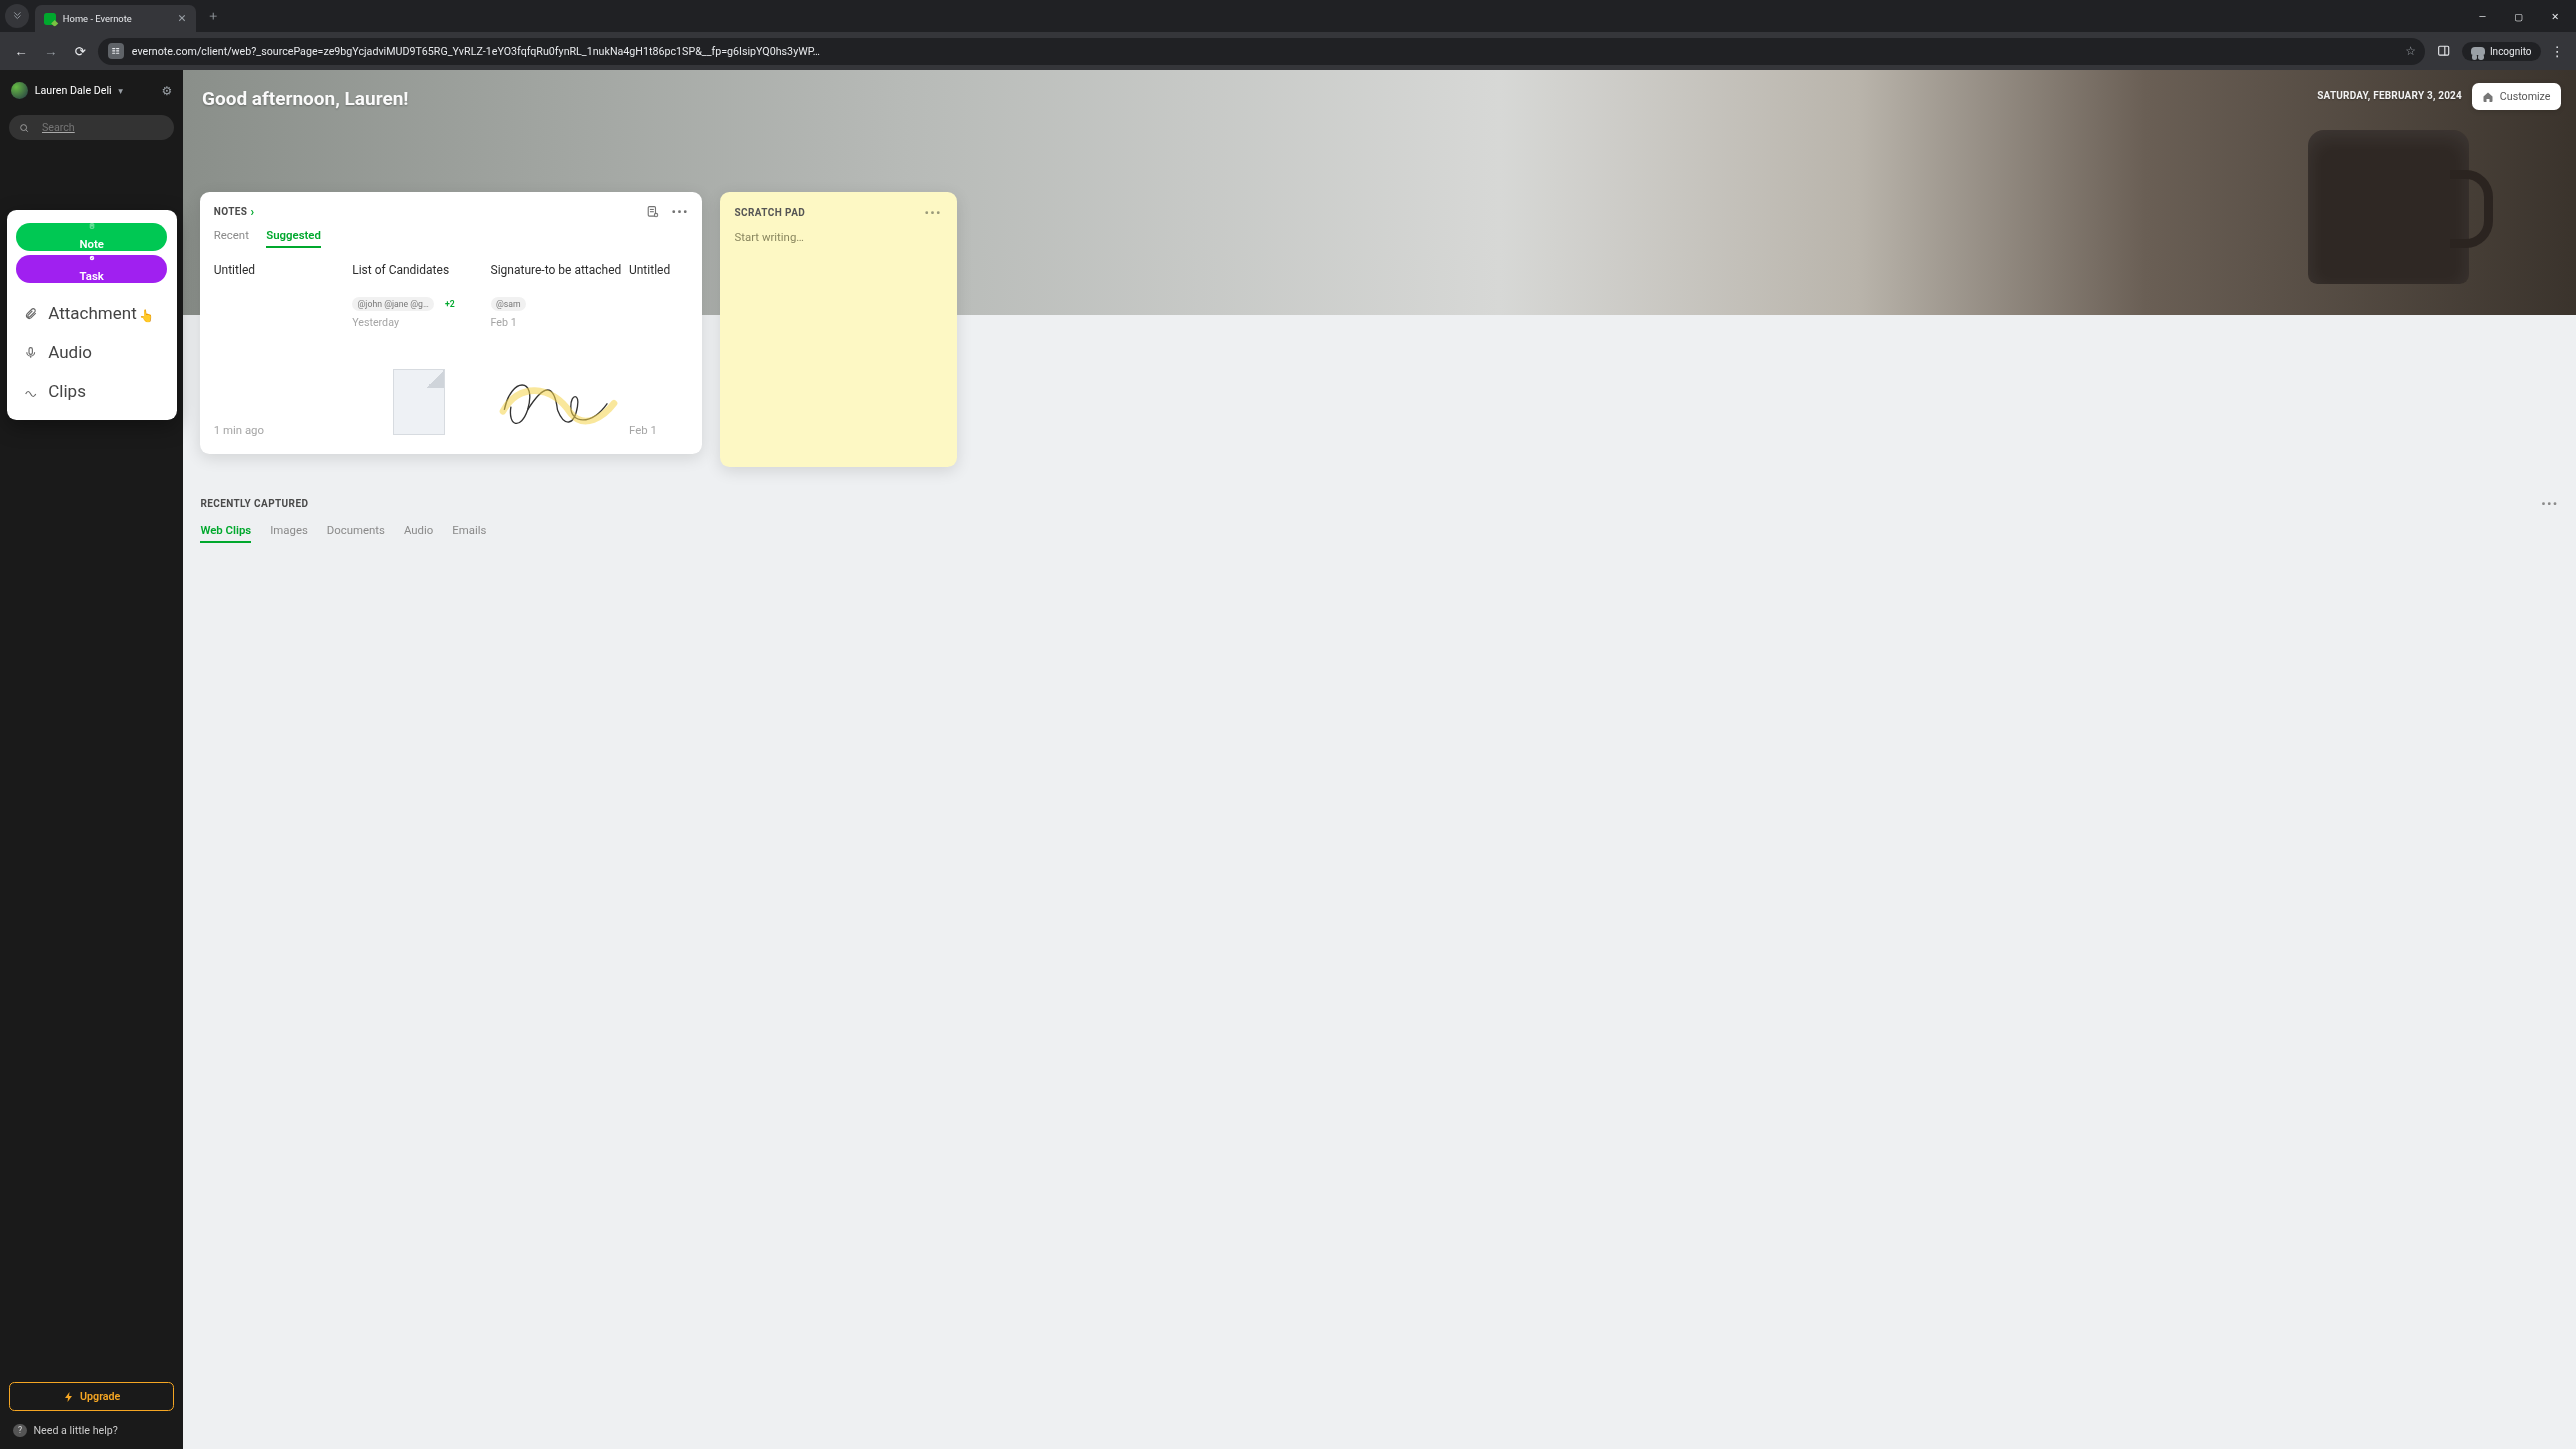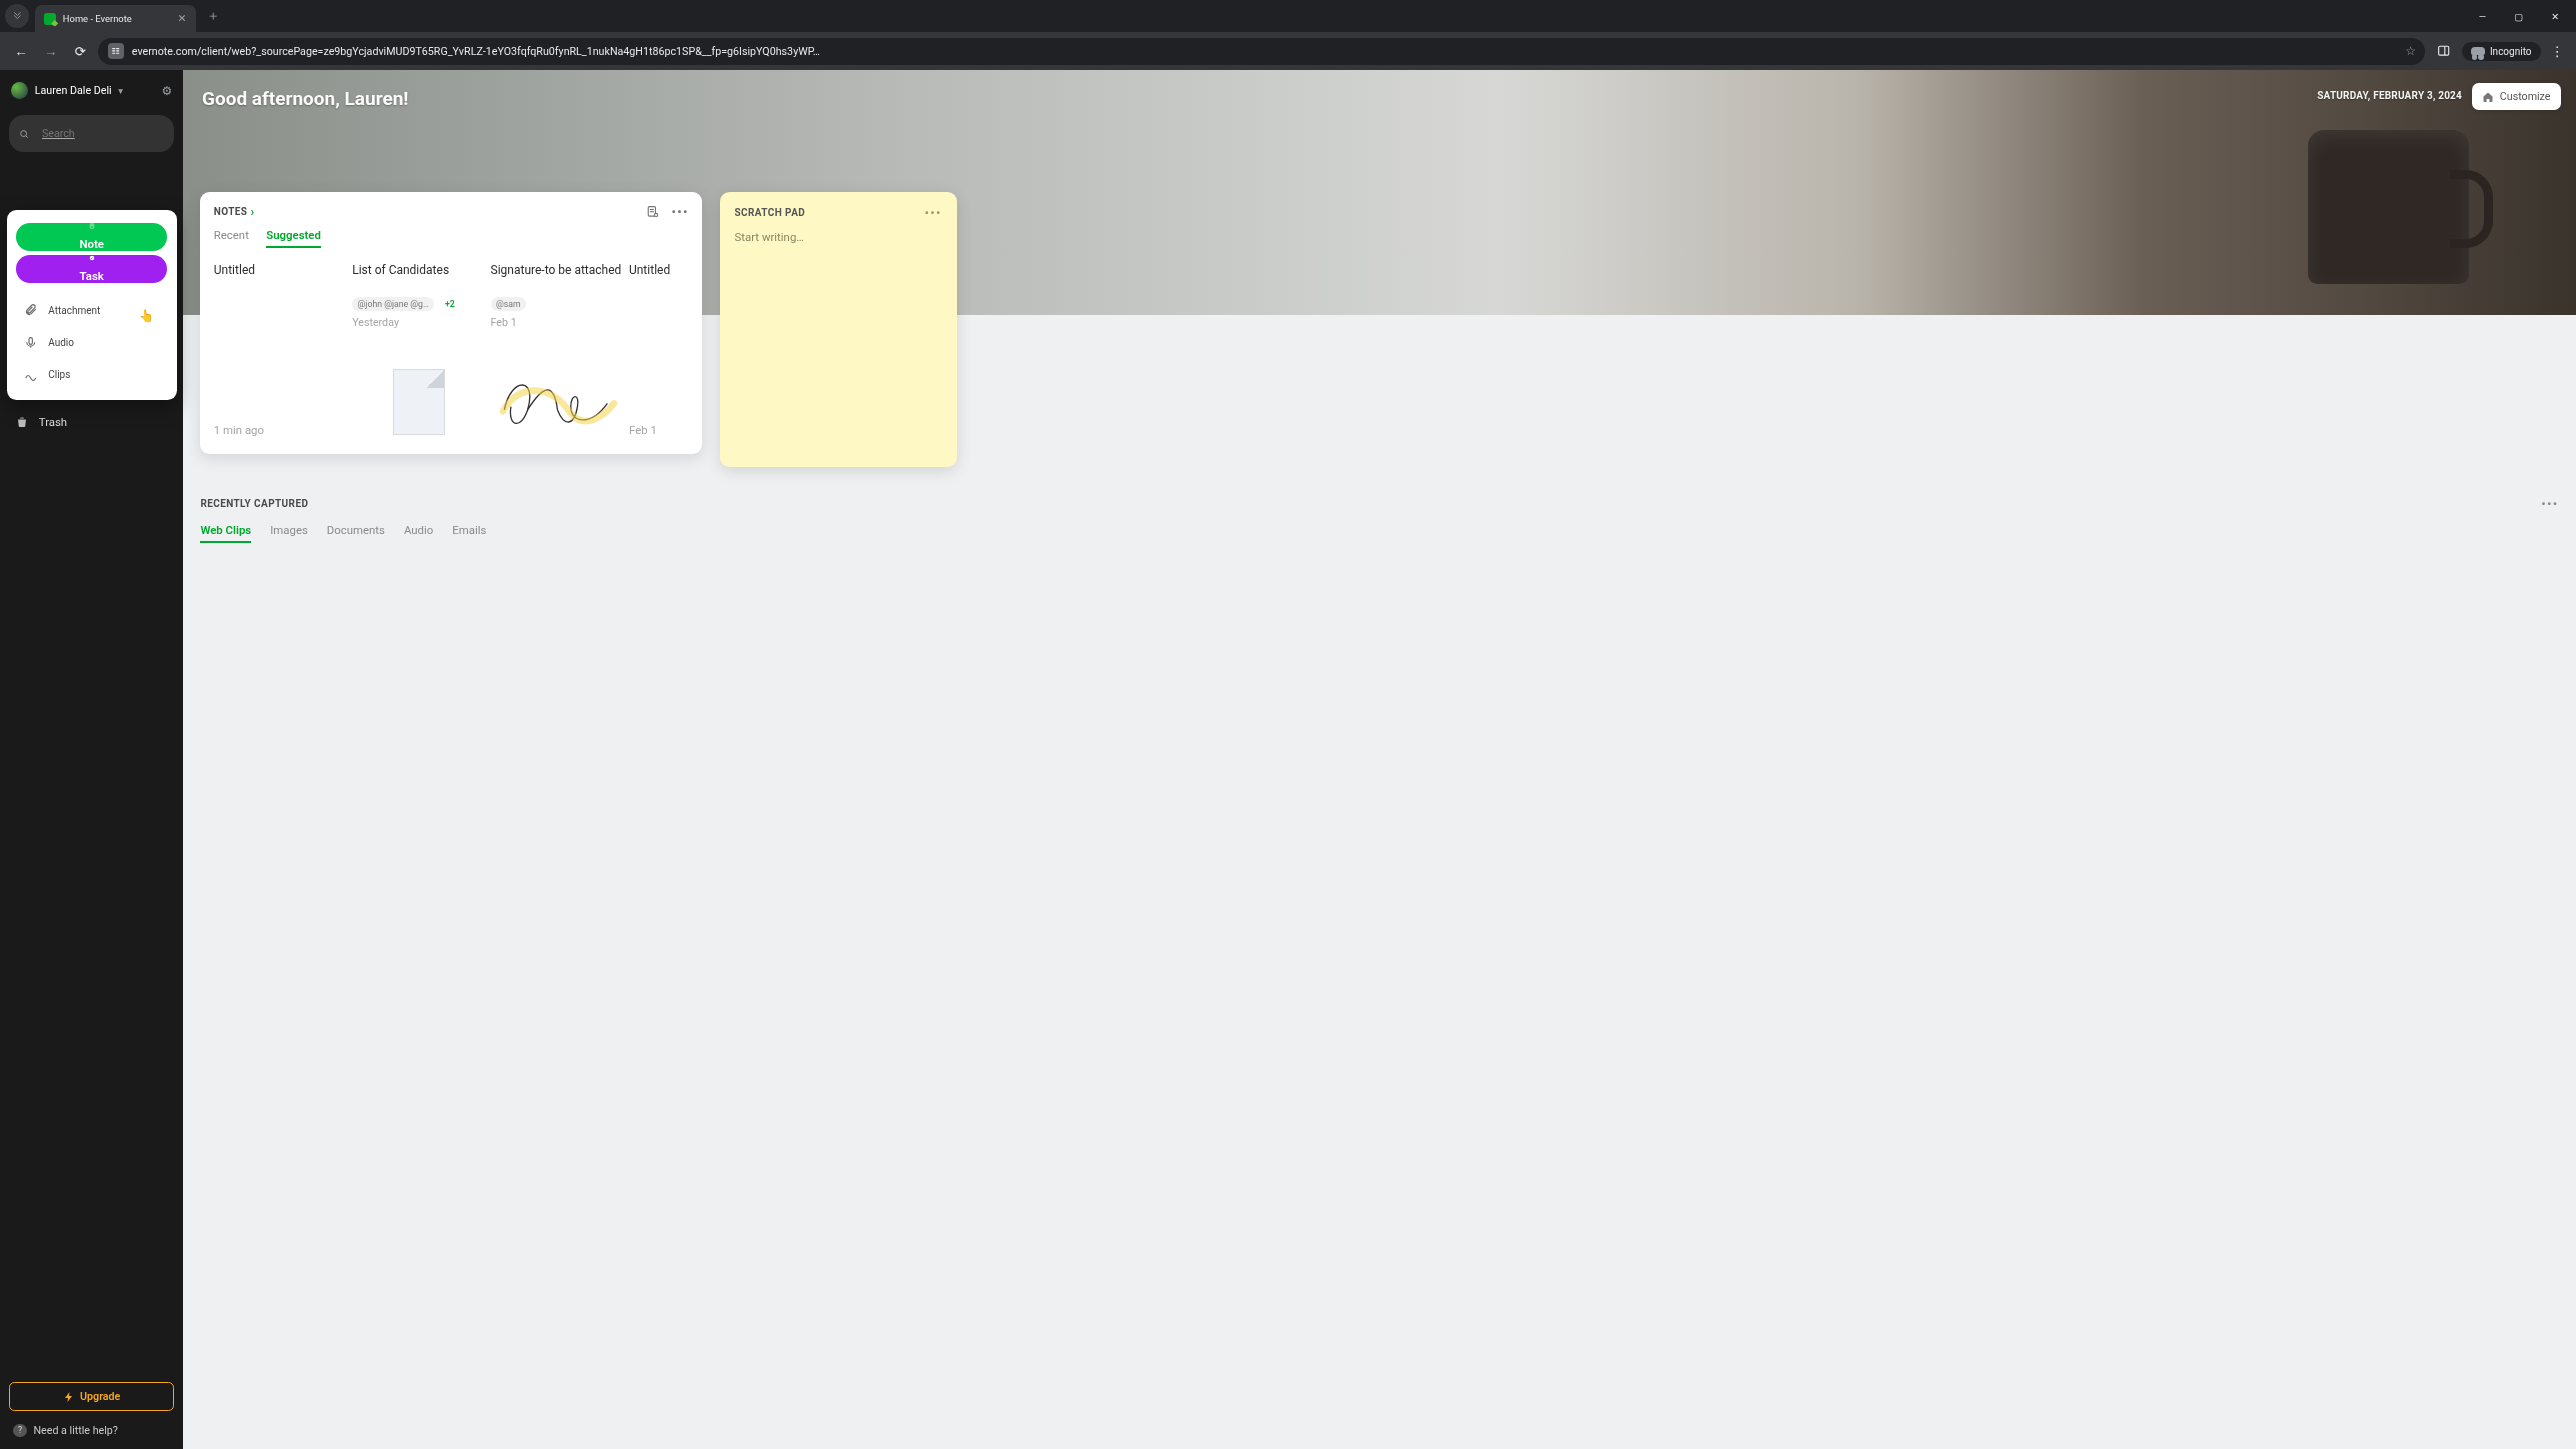--- a/index.html
+++ b/index.html
@@ -36,36 +36,36 @@
   
   .viewport { flex:1; display:flex; overflow:hidden; }
 
   
   .sidebar { width: 183px; background:#1a1a1a; color:#d4d4d4; display:flex; flex-direction:column; position:relative;}
   .sb-header { display:flex; align-items:center; gap:6.7px; padding: 12px 10.7px;}
   .avatar { width:17.4px; height:17.4px; border-radius:50%; background: radial-gradient(circle at 30% 30%, #6b4, #234);}
   .username { font-size:10.7px; color:#fff;}
   .chevd { color:#9aa0a6; font-size:9.4px;}
   .gear { margin-left:auto; color:#9aa0a6; font-size:12px;}
-  .search-pill { margin: 4px 9.4px; background:#333; border-radius:14.8px; height:37px; display:flex; align-items:center; gap:13px; padding:0 9.4px; color:#aaa;text-decoration:underline;}
+  .search-pill { margin: 4px 9.4px; background:#333; border-radius:14.8px; height:25px; display:flex; align-items:center; gap:13px; padding:0 9.4px; color:#aaa;text-decoration:underline;}
   .search-pill input { background:transparent; border:none; outline:none; color:#ddd; font-size:10.7px; width:100%;}
   .nav-list { padding: 5.4px 0; }
   .nav-item { display:flex; align-items:center; gap:9.4px; padding: 6.7px 16px; color:#ddd; font-size:11.4px; cursor:pointer;}
   .nav-item .ico { width:13.4px; text-align:center; color:#bbb;}
   .sb-bottom { margin-top:auto; padding: 9.4px; display:flex; flex-direction:column; gap:9.4px;}
   .upgrade-btn { border:1px solid #f5a623; border-radius:5.4px; height:29.5px; display:flex; align-items:center; justify-content:center; gap:5.4px; color:#f5a623; font-weight:600; cursor:pointer;}
   .help-row { display:flex; align-items:center; gap:6.7px; color:#ccc; font-size:10.7px; padding:2.7px 4px;}
   .help-ico { width:13.4px; height:13.4px; border-radius:50%; background:#555; color:#ddd; display:flex; align-items:center; justify-content:center; font-size:8.7px;}
 
   
   .new-popover { position:absolute; top: 140px; left:6.7px; width:170px; background:#fff; border-radius:9.4px; box-shadow: 0 6.7px 20px rgba(0,0,0,.35); padding:9.4px 6.7px 9.4px; z-index:5;}
   .pop-pill { border-radius:14.8px; height:28px; display:flex; align-items:center; gap:8px; padding:0 12px; font-size:11.4px; font-weight:600; color:#fff; cursor:pointer; margin:4px 2.7px;flex-direction:column;}
   .pill-note { background:#00c853;}
   .pill-task { background:#a020f0;}
-  .pop-item { display:flex; align-items:center; gap:9.4px; padding: 9.4px 10.7px; color:#444; font-size:10px; cursor:pointer;}
+  .pop-item { display:flex; align-items:center; gap:9.4px; padding: 9.4px 10.7px; color:#444; font-size:17px; cursor:pointer;}
   .pop-item .ico{ width:14.8px; text-align:center; color:#666;}
   .cursor-ptr { position:absolute; left:133px; top:99px; font-size:12px; color:#333; pointer-events:none;}
 
   
   .main { flex:1; position:relative; background:#eef0f2; overflow:auto;}
   .hero { position:absolute; inset:0 0 auto 0; height:245px;
     background: linear-gradient(90deg, #8a8f8a 0%, #b7bab7 30%, #d7d8d6 55%, #b9b4ab 70%, #6a5f55 82%, #3a332c 100%);
     filter: blur(0.3px);
   }
   .mug { position:absolute; right:107px; top:60px; width:161px; height:154px; background:#2f2824; border-radius:16px 16px 9.4px 9.4px; box-shadow: inset 0 6.7px 20px rgba(255,255,255,.08);}

